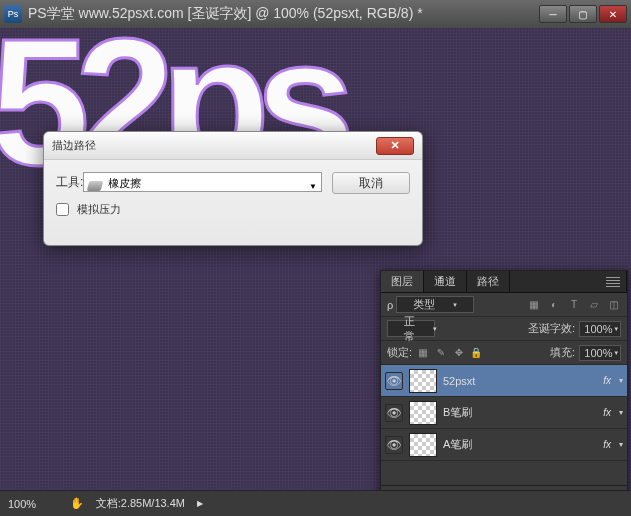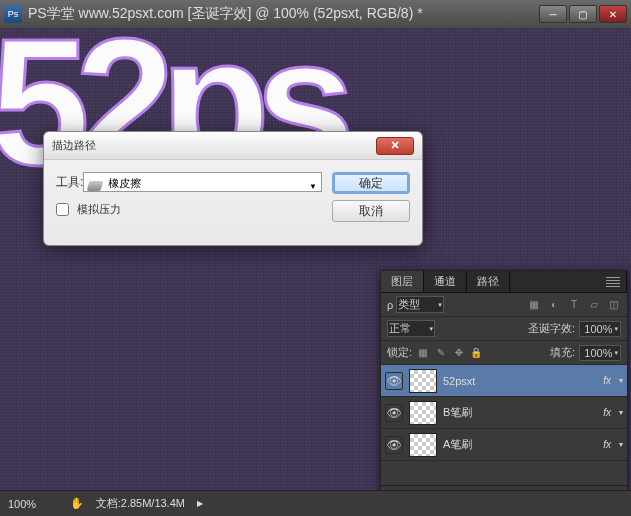--- a/index.html
+++ b/index.html
@@ -29,21 +29,21 @@
 .dlg-btn{width:78px;height:22px;border:1px solid #7aa8d8;border-radius:3px;background:linear-gradient(#eaf4ff,#c8e0f8);font-size:12px;color:#333;display:flex;align-items:center;justify-content:center}
 .dlg-btn.primary{box-shadow:0 0 0 2px #7aa8d8 inset}
 .dlg-btn.cancel{background:linear-gradient(#f8f8f8,#e0e0e0);border-color:#aaa}
 .panel{position:absolute;top:270px;right:3px;width:248px;height:240px;background:#3a3a3a;border:1px solid #222;box-shadow:0 2px 10px rgba(0,0,0,0.6)}
 .panel-tabs{height:22px;display:flex;background:#8b5cf6;border-bottom:1px solid #111}
 .panel-tab{padding:3px 10px;color:#ccc;font-size:11px;background:#2a2a2a;border-right:1px solid #111}
 .panel-tab.active{background:#3a3a3a}
 .panel-tab.last{flex:1;display:flex;justify-content:flex-end;align-items:center;padding-right:6px}
 .panel-row{height:24px;display:flex;align-items:center;padding:0 6px;gap:4px;border-bottom:1px solid #2a2a2a;color:#ccc;font-size:11px}
 .kind-sel{display:flex;align-items:center;gap:3px}
-.small-sel{background:#2a2a2a;border:1px solid #555;padding:1px 1px;color:#ccc;display:flex;align-items:center;gap:18px;height:17px}
+.small-sel{background:#2a2a2a;border:1px solid #555;padding:1px 16px;color:#ccc;display:flex;align-items:center;gap:18px;height:17px}
 .icongroup{display:flex;gap:6px;margin-left:auto}
 .mini-icon{width:14px;height:14px;display:flex;align-items:center;justify-content:center;color:#999;font-size:10px}
 .input-pct{width:42px;height:16px;background:#2a2a2a;border:1px solid #555;color:#ccc;text-align:right;padding-right:2px;font-size:10px;display:flex;align-items:center;justify-content:flex-end}
 .layer-list{}
 .layer{height:32px;display:flex;align-items:center;padding:0 4px;gap:6px;border-bottom:1px solid #2a2a2a;color:#ddd}
 .layer.sel{background:#5a7aa8}
 .eye{width:18px;height:18px;display:flex;align-items:center;justify-content:center;color:#ccc;font-size:12px;border:1px solid #2a2a2a;border-radius:2px}
 .thumb{width:28px;height:24px;background:#fff;background-image:linear-gradient(45deg,#ccc 25%,transparent 25%,transparent 75%,#ccc 75%),linear-gradient(45deg,#ccc 25%,transparent 25%,transparent 75%,#ccc 75%);background-size:8px 8px;background-position:0 0,4px 4px;border:1px solid #222}
 .layer .nm{flex:1;font-size:11px}
 .fx{font-style:italic;color:#ddd;font-size:10px;margin-right:2px}
@@ -86,21 +86,20 @@
           <span>橡皮擦</span>
           <span class="arrow">▼</span>
         </div>
       </div>
       <div class="check-row">
         <input type="checkbox" style="">
         <span>模拟压力</span>
       </div>
     </div>
     <div class="dialog-right">
-      <div class="dlg-btn primary">确定</div>
       <div class="dlg-btn cancel">取消</div>
     </div>
   </div>
 </div>
 
 <div class="panel">
   <div class="panel-tabs">
     <div class="panel-tab active">图层</div>
     <div class="panel-tab">通道</div>
     <div class="panel-tab">路径</div>

